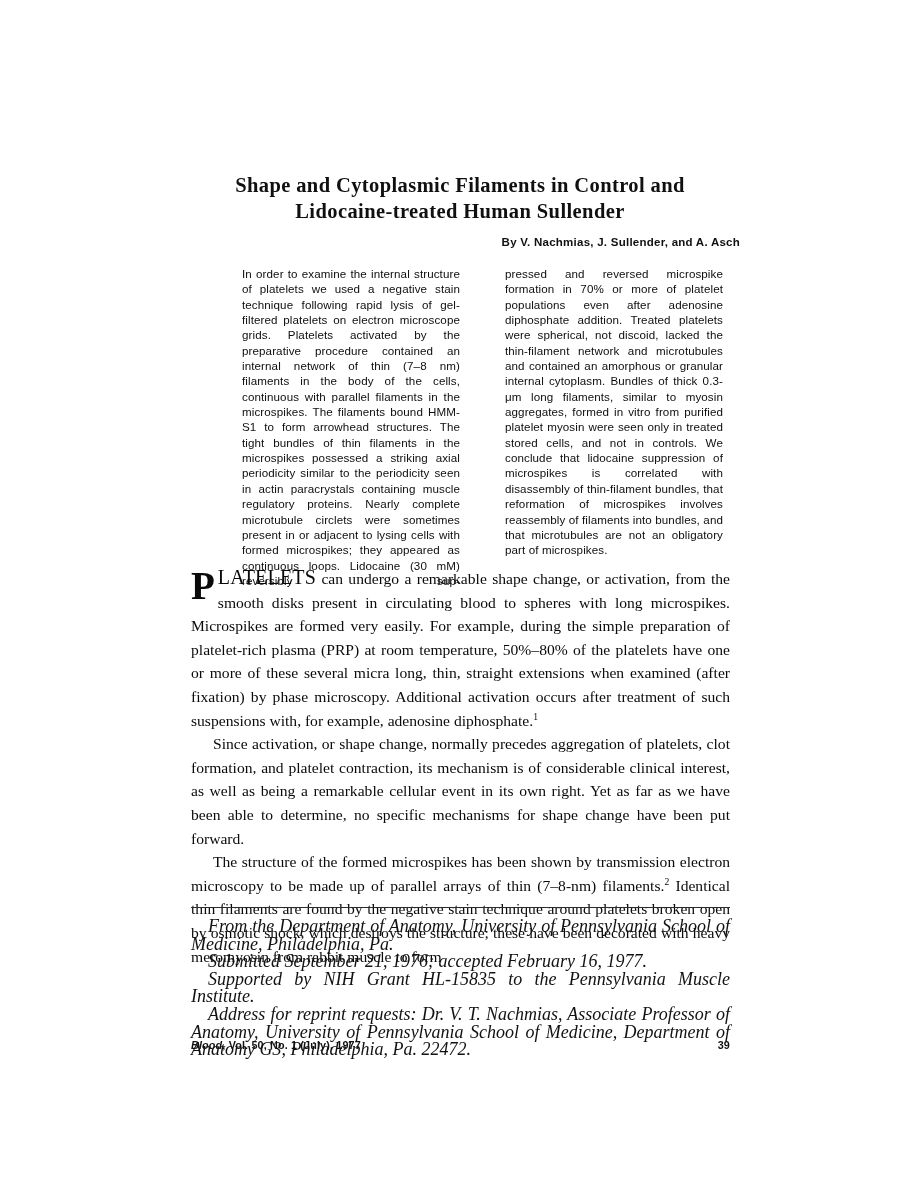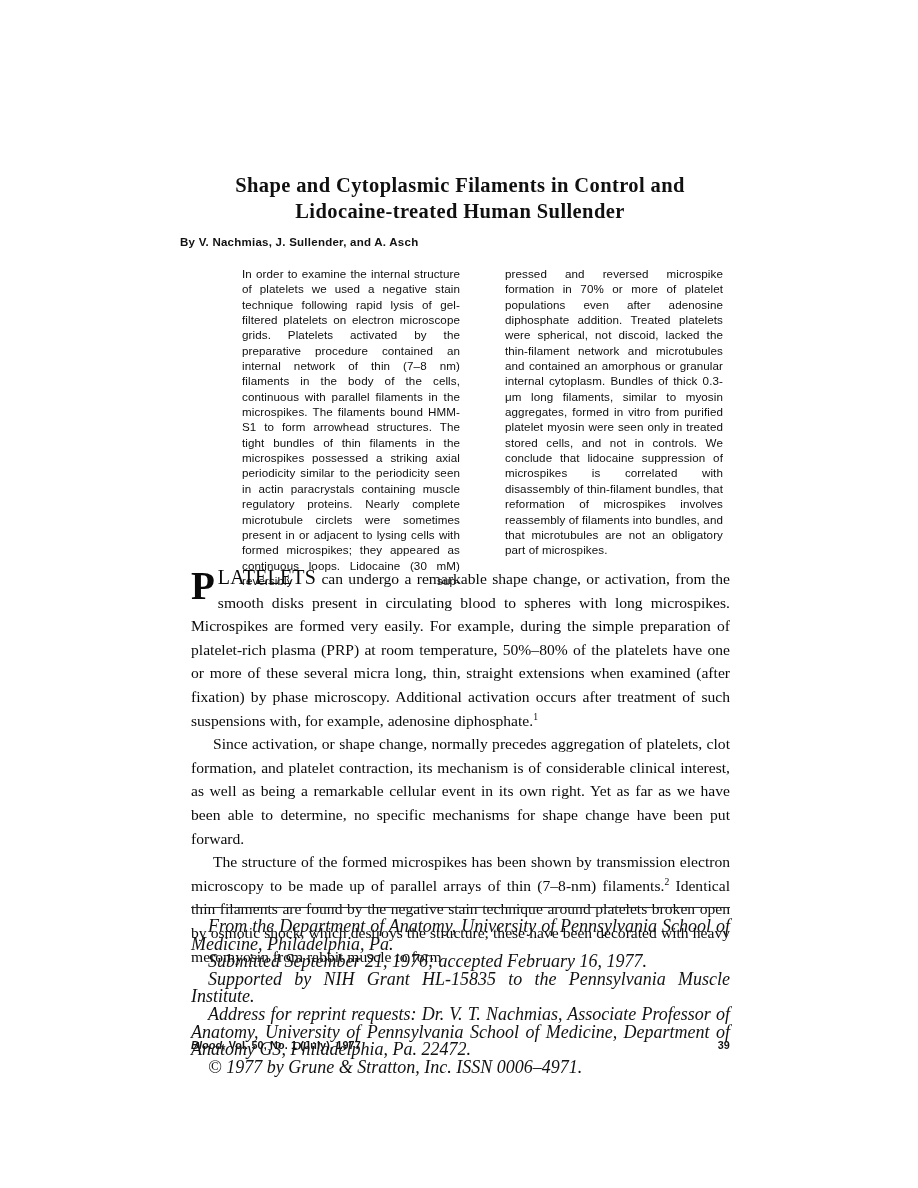--- a/index.html
+++ b/index.html
@@ -31,21 +31,21 @@
     font-size: 20.5px;
     line-height: 26px;
     letter-spacing: 0.4px;
     color: #101010;
   }
   .byline {
     position: absolute;
     left: 180px;
     top: 236px;
     width: 560px;
-    text-align: left;
+    text-align: right;
     font-family: "Liberation Sans", "DejaVu Sans", sans-serif;
     font-weight: bold;
     font-size: 11.5px;
     letter-spacing: 0.25px;
     color: #111111;
   }
 
   
   .abstract {
     position: absolute;
@@ -185,21 +185,20 @@
     <p><span>The structure of the formed microspikes has been shown by transmission electron microscopy to be made up of parallel arrays of thin (7–8-nm) filaments.</span><sup>2</sup><span> Identical thin filaments are found by the negative stain technique around platelets broken open by osmotic shock, which destroys the structure; these have been decorated with heavy meromyosin from rabbit muscle to form</span></p>
   </div>
 
   <div class="foot-rule"></div>
 
   <div class="footnotes">
     <p>From the Department of Anatomy, University of Pennsylvania School of Medicine, Philadelphia, Pa.</p>
     <p>Submitted September 21, 1976; accepted February 16, 1977.</p>
     <p>Supported by NIH Grant HL-15835 to the Pennsylvania Muscle Institute.</p>
     <p>Address for reprint requests: Dr. V. T. Nachmias, Associate Professor of Anatomy, University of Pennsylvania School of Medicine, Department of Anatomy G3, Philadelphia, Pa. 22472.</p>
-    <p>© 1977 by Grune &amp; Stratton, Inc. ISSN 0006–4971.</p>
   </div>
 
   <div class="footer">
     <div class="journal"><em>Blood</em><span>, Vol. 50, No. 1 (July), 1977</span></div>
     <div>39</div>
   </div>
 
 </div>
 
 </body></html>

